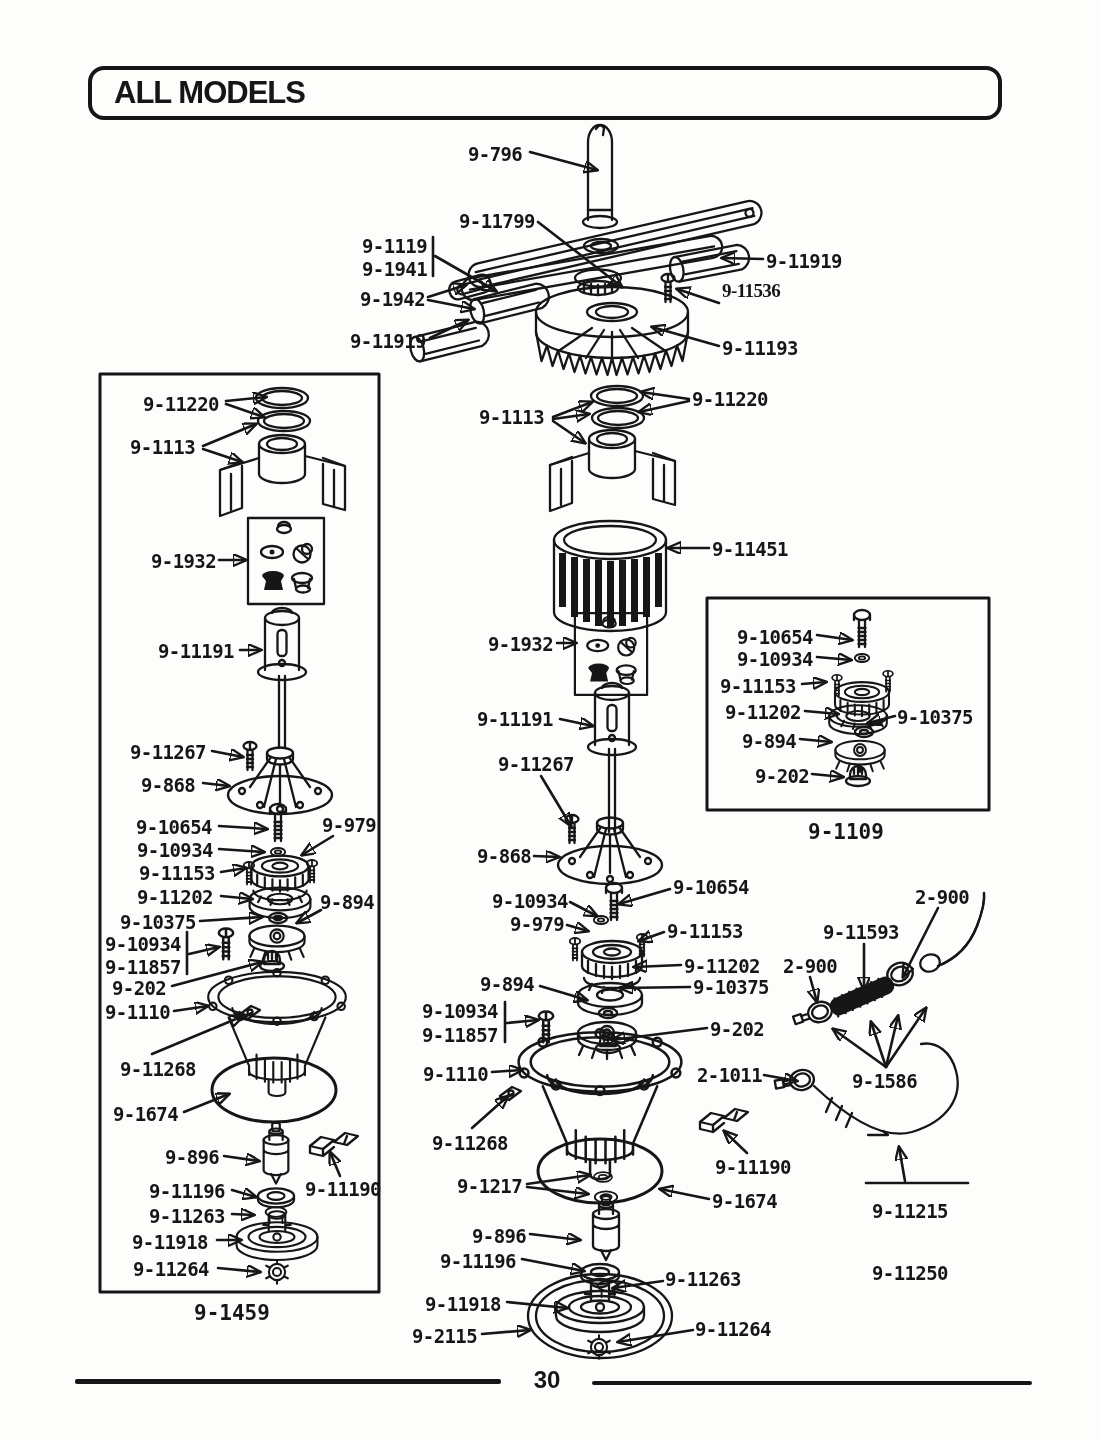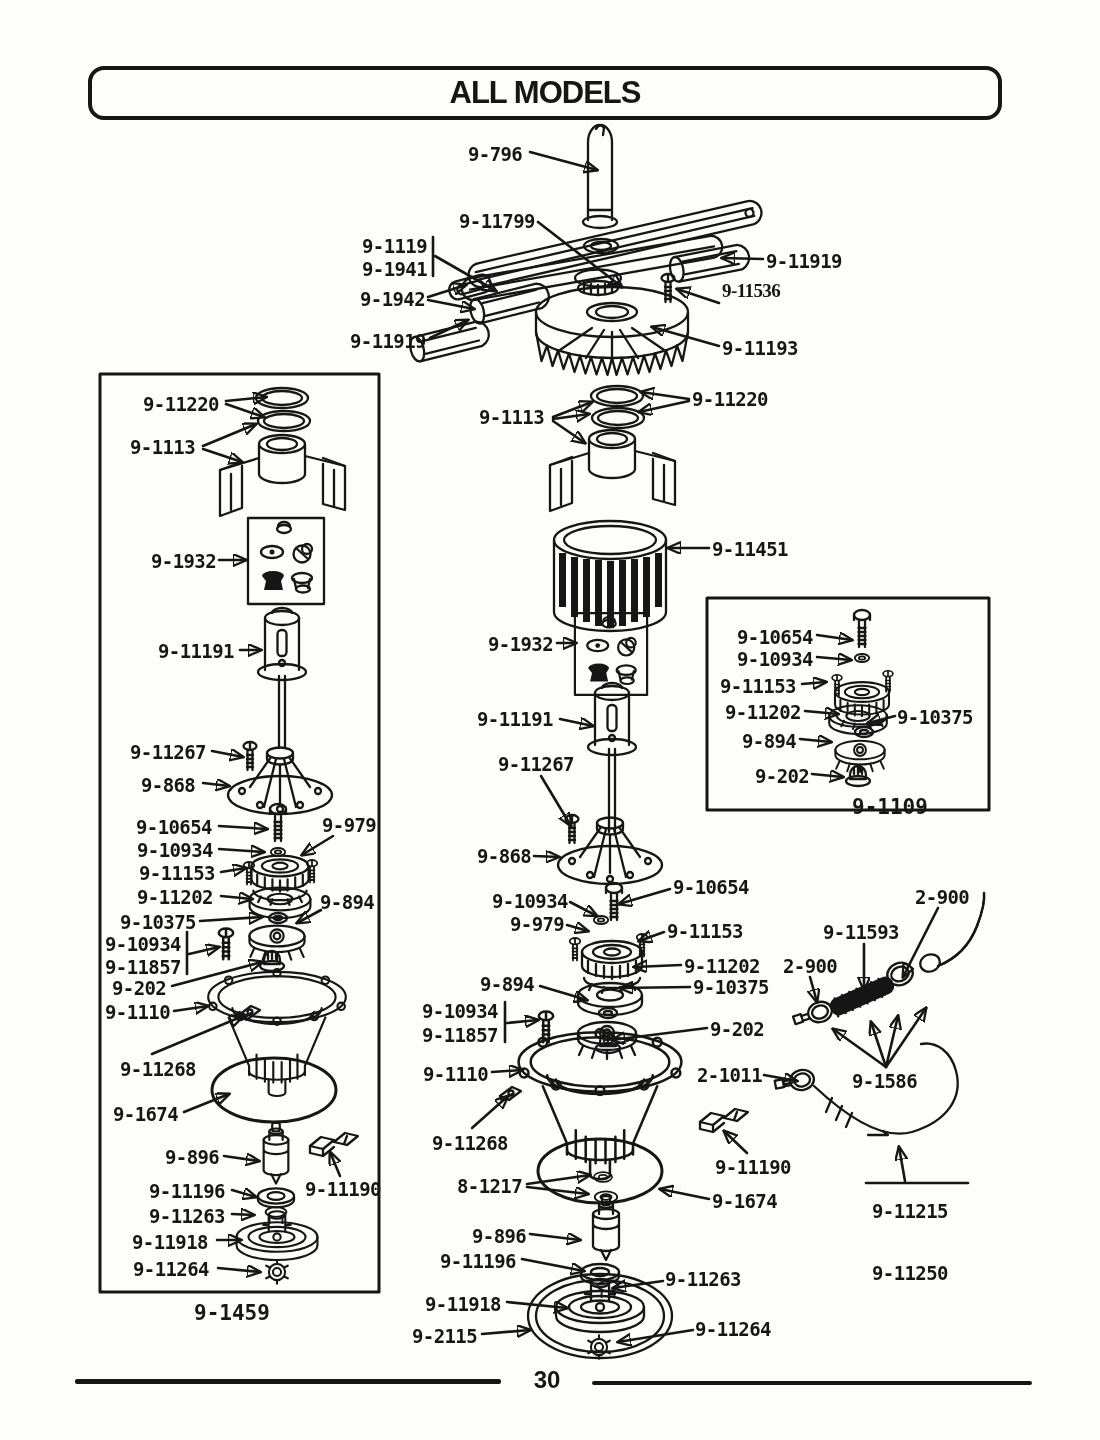--- a/index.html
+++ b/index.html
@@ -1,19 +1,19 @@
 <!DOCTYPE html>
 <html><head>
 <meta charset="utf-8">
 <style>
   html,body{margin:0;padding:0;background:#d8d8d4;}
   .page{position:relative;width:1100px;height:1440px;margin:0 auto;background:#fdfdfb;
         font-family:"DejaVu Sans Mono",monospace;color:#161616;overflow:hidden;}
   .hdr{position:absolute;left:88px;top:66px;width:914px;height:54px;border:4.5px solid #161616;
-       border-radius:16px;display:flex;align-items:center;justify-content:center;
+       border-radius:16px;display:flex;align-items:center;justify-content:flex-start;
        padding:0 22px;box-sizing:border-box;font-family:"Liberation Sans",sans-serif;font-weight:700;}
   .hdr .lt{font-size:31px;letter-spacing:-1px;}
   .hdr .rt{font-size:29px;letter-spacing:-0.5px;}
   svg.art{position:absolute;left:0;top:0;}
   .g *{stroke:#161616;fill:none;stroke-width:2.3;stroke-linecap:round;stroke-linejoin:round;}
   .g .ink{fill:#161616;stroke:none;}
   .g .thick{stroke-width:3;}
   .g .ldr{stroke-width:2.6;}
   .plabel{position:absolute;font-size:19px;font-weight:700;letter-spacing:-0.6px;white-space:nowrap;}
   .plabel.caption{font-size:21px;letter-spacing:0;}
@@ -504,36 +504,36 @@
       <div class="plabel" style="left: 684px; top: 955px;">9-11202</div>
       <div class="plabel" style="left: 480px; top: 973px;">9-894</div>
       <div class="plabel" style="left: 693px; top: 976px;">9-10375</div>
       <div class="plabel" style="left: 422px; top: 1000px;">9-10934</div>
       <div class="plabel" style="left: 422px; top: 1024px;">9-11857</div>
       <div class="plabel" style="left: 710px; top: 1018px;">9-202</div>
       <div class="plabel" style="left: 423px; top: 1063px;">9-1110</div>
       <div class="plabel" style="left: 697px; top: 1064px;">2-1011</div>
       <div class="plabel" style="left: 432px; top: 1132px;">9-11268</div>
       <div class="plabel" style="left: 715px; top: 1156px;">9-11190</div>
-      <div class="plabel" style="left: 457px; top: 1175px;">8-1217</div>
+      <div class="plabel" style="left: 457px; top: 1175px;">9-1217</div>
       <div class="plabel" style="left: 712px; top: 1190px;">9-1674</div>
       <div class="plabel" style="left: 472px; top: 1225px;">9-896</div>
       <div class="plabel" style="left: 440px; top: 1250px;">9-11196</div>
       <div class="plabel" style="left: 665px; top: 1268px;">9-11263</div>
       <div class="plabel" style="left: 425px; top: 1293px;">9-11918</div>
       <div class="plabel" style="left: 412px; top: 1325px;">9-2115</div>
       <div class="plabel" style="left: 695px; top: 1318px;">9-11264</div>
       <div class="plabel" style="left: 737px; top: 626px;">9-10654</div>
       <div class="plabel" style="left: 737px; top: 648px;">9-10934</div>
       <div class="plabel" style="left: 720px; top: 675px;">9-11153</div>
       <div class="plabel" style="left: 725px; top: 701px;">9-11202</div>
       <div class="plabel" style="left: 897px; top: 706px;">9-10375</div>
       <div class="plabel" style="left: 742px; top: 730px;">9-894</div>
       <div class="plabel" style="left: 755px; top: 765px;">9-202</div>
-      <div class="plabel caption" style="left: 808px; top: 795px; margin-left: 44px;">9-1109</div>
+      <div class="plabel caption" style="left: 808px; top: 820px;">9-1109</div>
       <div class="plabel" style="left: 915px; top: 886px;">2-900</div>
       <div class="plabel" style="left: 823px; top: 921px;">9-11593</div>
       <div class="plabel" style="left: 783px; top: 955px;">2-900</div>
       <div class="plabel" style="left: 852px; top: 1070px;">9-1586</div>
       <div class="plabel" style="left: 872px; top: 1200px;">9-11215</div>
       <div class="plabel" style="left: 872px; top: 1222px; margin-top: 40px;">9-11250</div>
     </div>
 
   <div class="rule" style="left:75px;top:1379px;width:426px;height:5px;"></div>
   <div class="pagenum">30</div>

